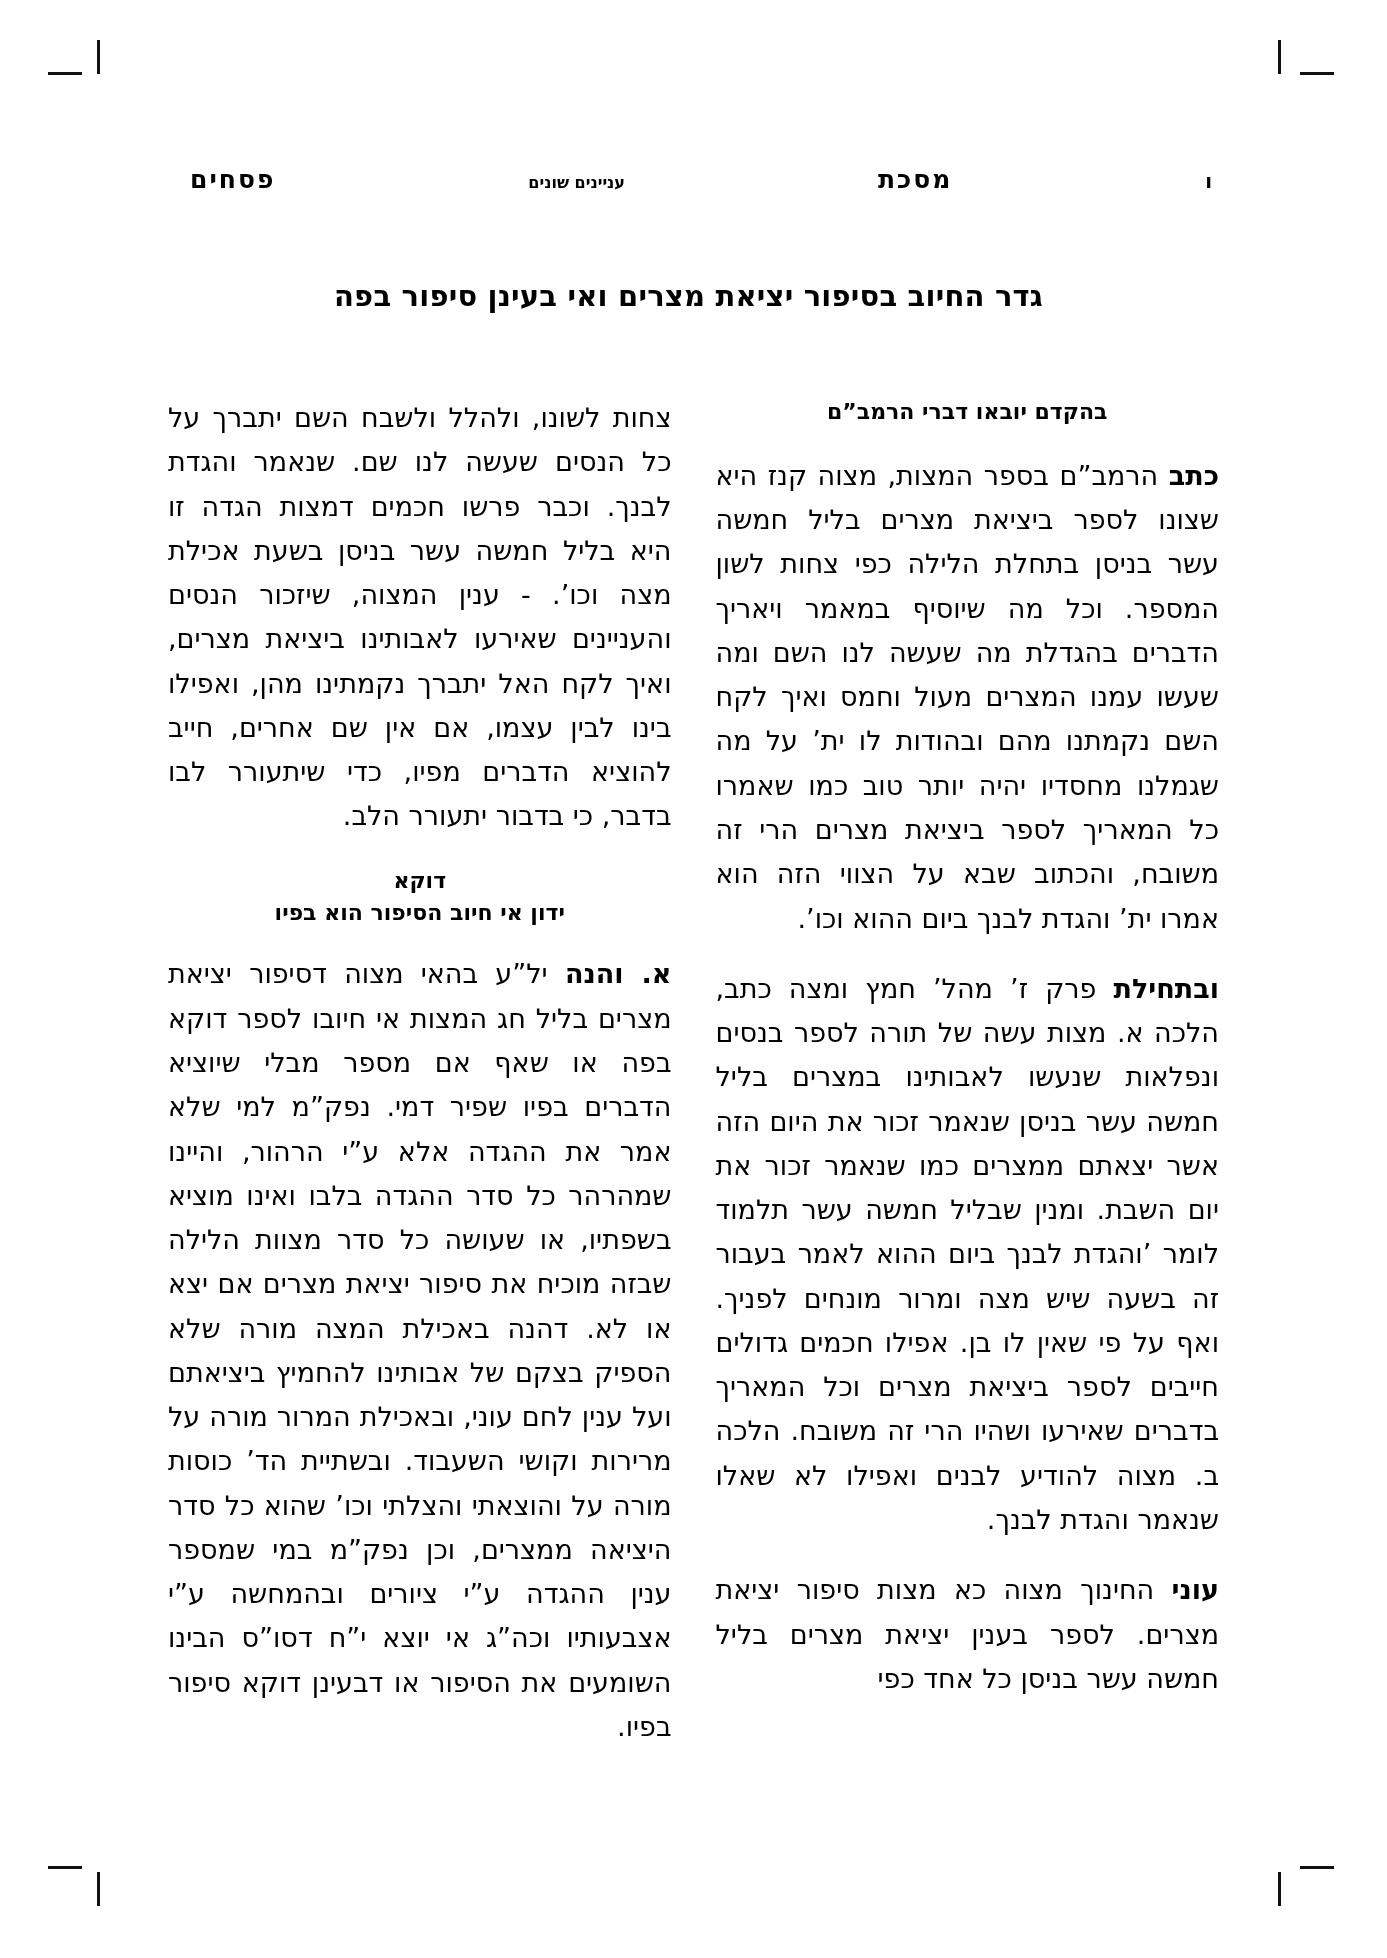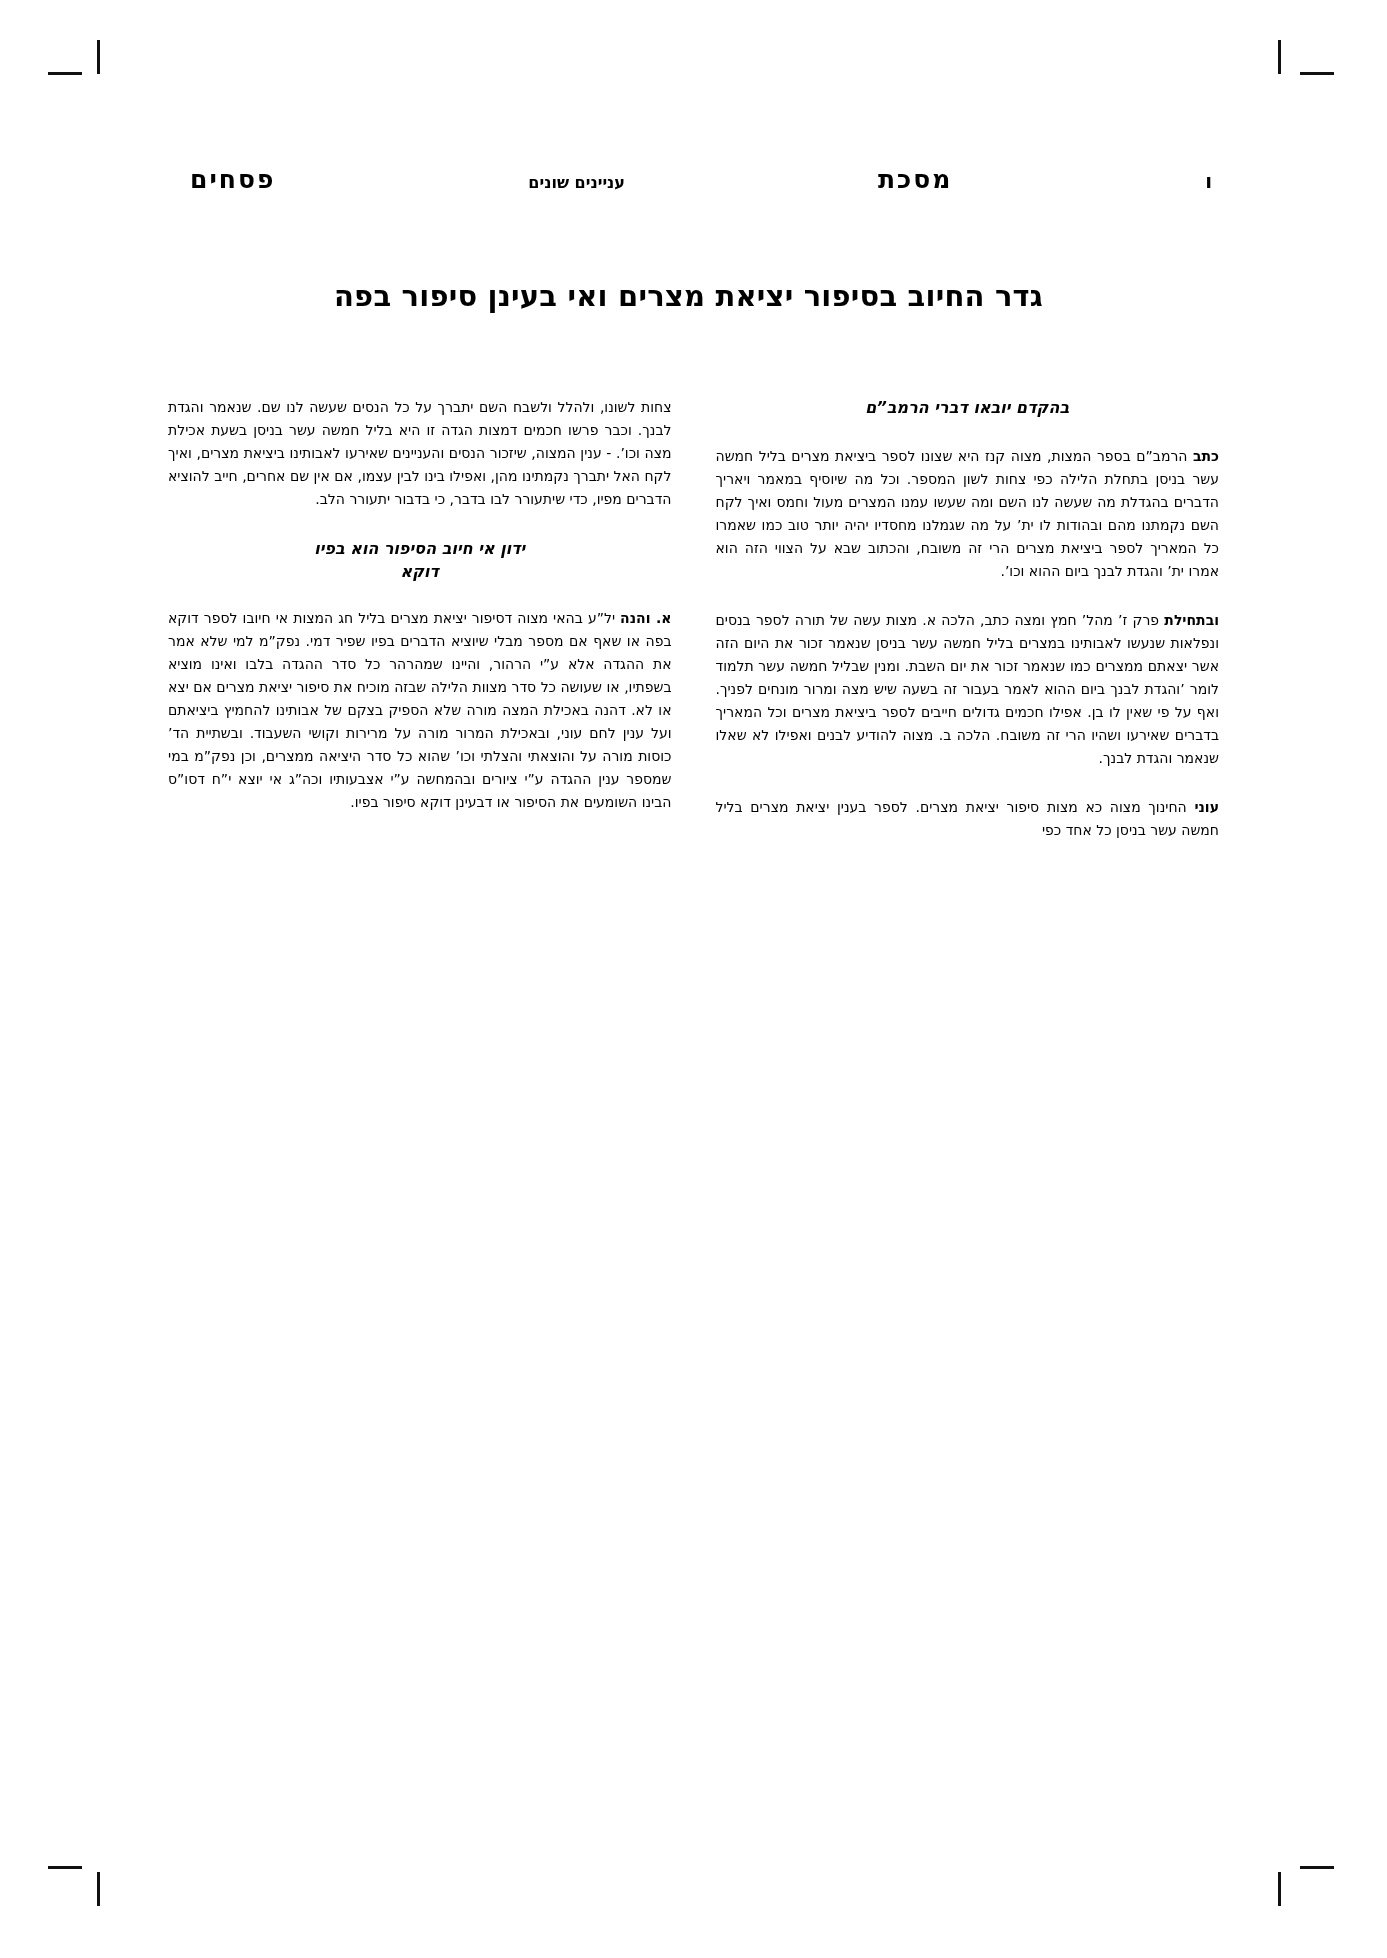--- a/index.html
+++ b/index.html
@@ -100,33 +100,32 @@
     flex-direction: row;
     gap: 44px;
   }
   .col {
     flex: 1 1 0;
     direction: rtl;
   }
 
   .sec-head {
     text-align: center;
-    font-size: 16px;
+    font-size: 22px;
     font-weight: bold;
     line-height: 1.45;
     margin: 0 0 26px 0;
     direction: rtl;
-    font-style: italic;
   }
   .sec-head.tight { margin-bottom: 24px; }
   .sec-head .line { display: block; }
 
   p.para {
     margin: 0 0 26px 0;
-    font-size: 14px;
+    font-size: 27px;
     line-height: 1.64;
     text-align: justify;
     text-align-last: right;
     direction: rtl;
     hyphens: none;
   }
   p.para .lead {
     font-weight: bold;
   }
   p.para.last { margin-bottom: 0; }
@@ -181,22 +180,22 @@
 
     </div>
 
     <div class="col col-left">
 
       <p class="para">
         <span>צחות לשונו, ולהלל ולשבח השם יתברך על כל הנסים שעשה לנו שם. שנאמר והגדת לבנך. וכבר פרשו חכמים דמצות הגדה זו היא בליל חמשה עשר בניסן בשעת אכילת מצה וכו’. - ענין המצוה, שיזכור הנסים והעניינים שאירעו לאבותינו ביציאת מצרים, ואיך לקח האל יתברך נקמתינו מהן, ואפילו בינו לבין עצמו, אם אין שם אחרים, חייב להוציא הדברים מפיו, כדי שיתעורר לבו בדבר, כי בדבור יתעורר הלב.</span>
       </p>
 
       <h2 class="sec-head tight">
+        <span class="line">דוקא</span>
         <span class="line">ידון אי חיוב הסיפור הוא בפיו</span>
-        <span class="line">דוקא</span>
       </h2>
 
       <p class="para last">
         <span class="lead">א. והנה</span><span> יל”ע בהאי מצוה דסיפור יציאת מצרים בליל חג המצות אי חיובו לספר דוקא בפה או שאף אם מספר מבלי שיוציא הדברים בפיו שפיר דמי. נפק”מ למי שלא אמר את ההגדה אלא ע”י הרהור, והיינו שמהרהר כל סדר ההגדה בלבו ואינו מוציא בשפתיו, או שעושה כל סדר מצוות הלילה שבזה מוכיח את סיפור יציאת מצרים אם יצא או לא. דהנה באכילת המצה מורה שלא הספיק בצקם של אבותינו להחמיץ ביציאתם ועל ענין לחם עוני, ובאכילת המרור מורה על מרירות וקושי השעבוד. ובשתיית הד’ כוסות מורה על והוצאתי והצלתי וכו’ שהוא כל סדר היציאה ממצרים, וכן נפק”מ במי שמספר ענין ההגדה ע”י ציורים ובהמחשה ע”י אצבעותיו וכה”ג אי יוצא י”ח דסו”ס הבינו השומעים את הסיפור או דבעינן דוקא סיפור בפיו.</span>
       </p>
 
     </div>
 
   </div>
 </div>

